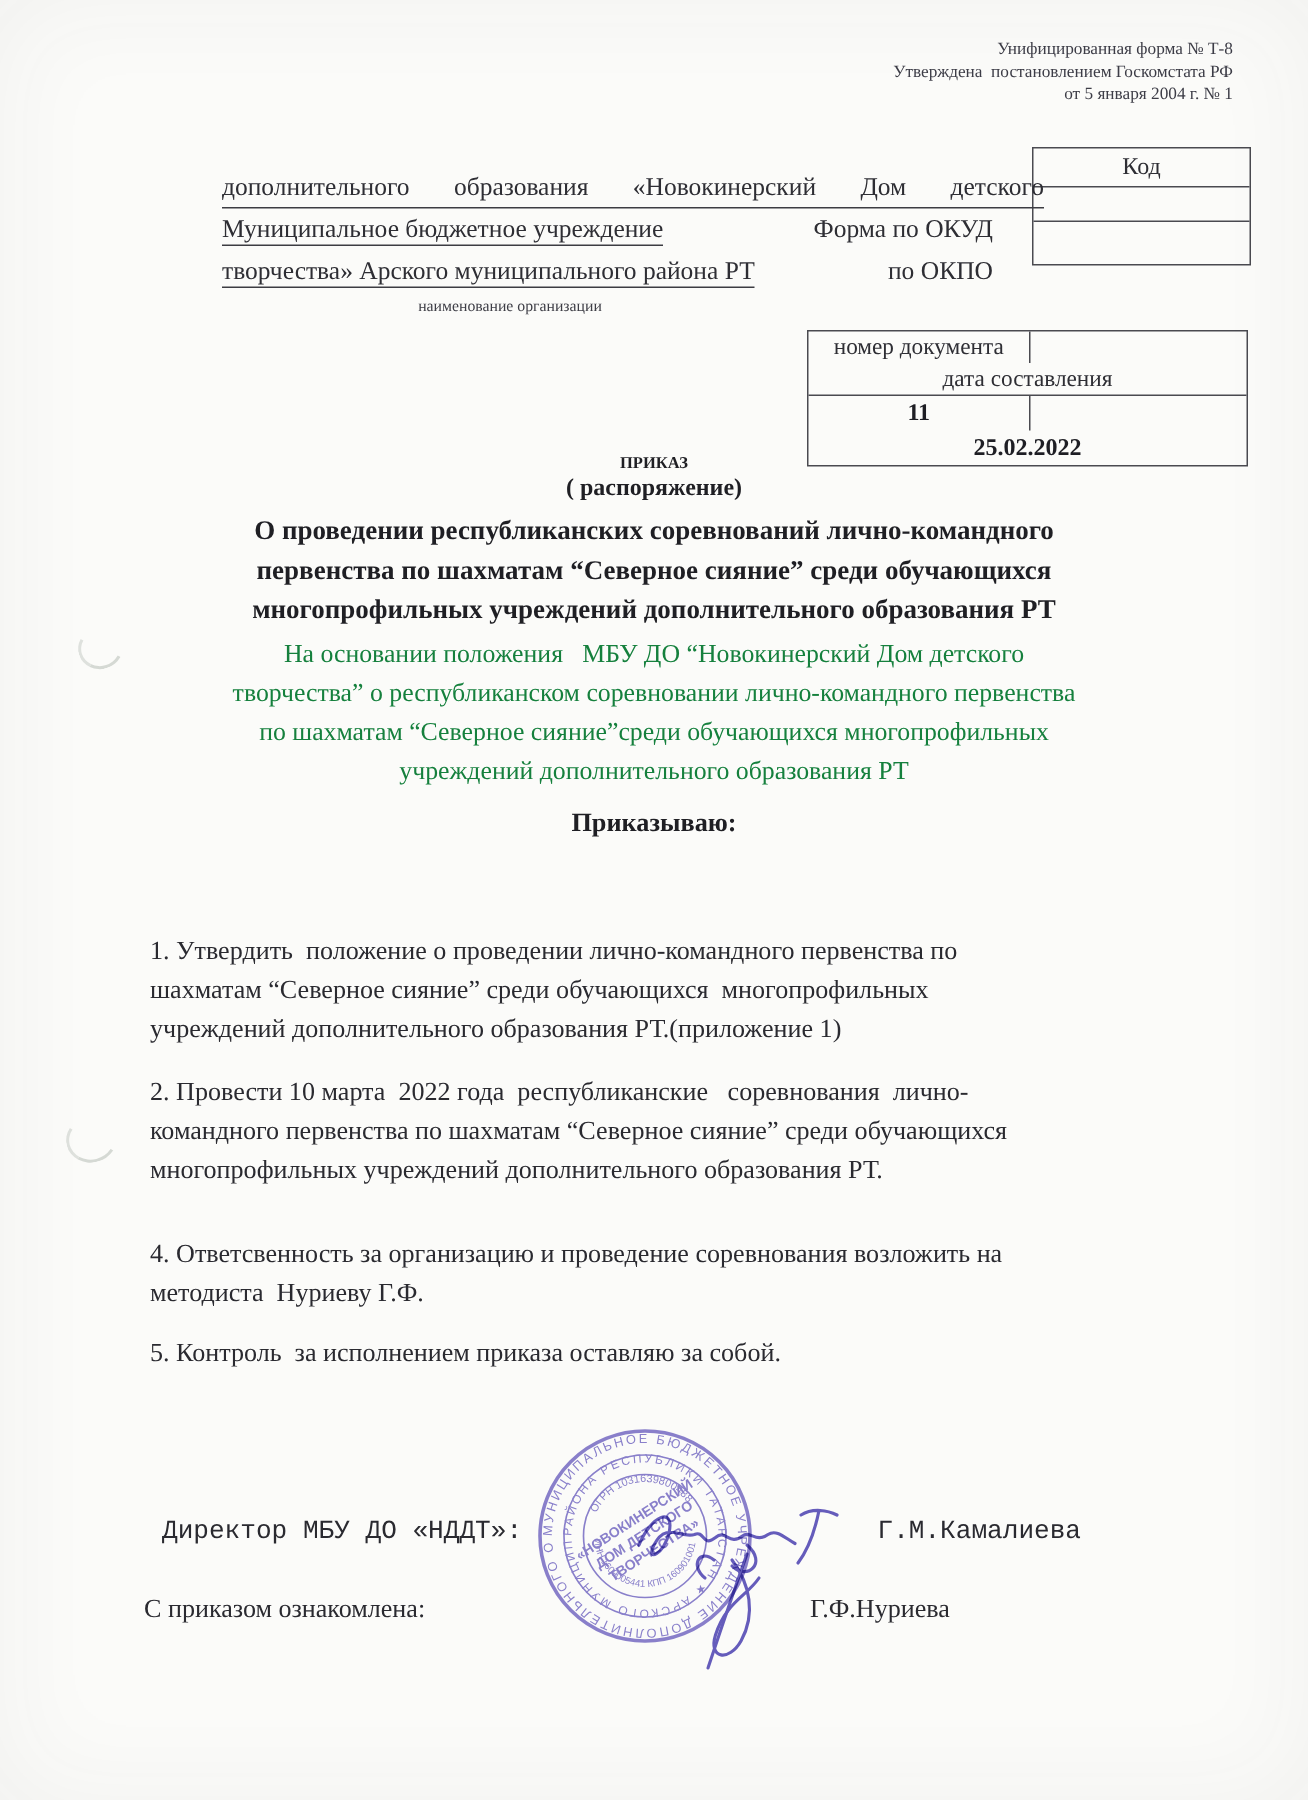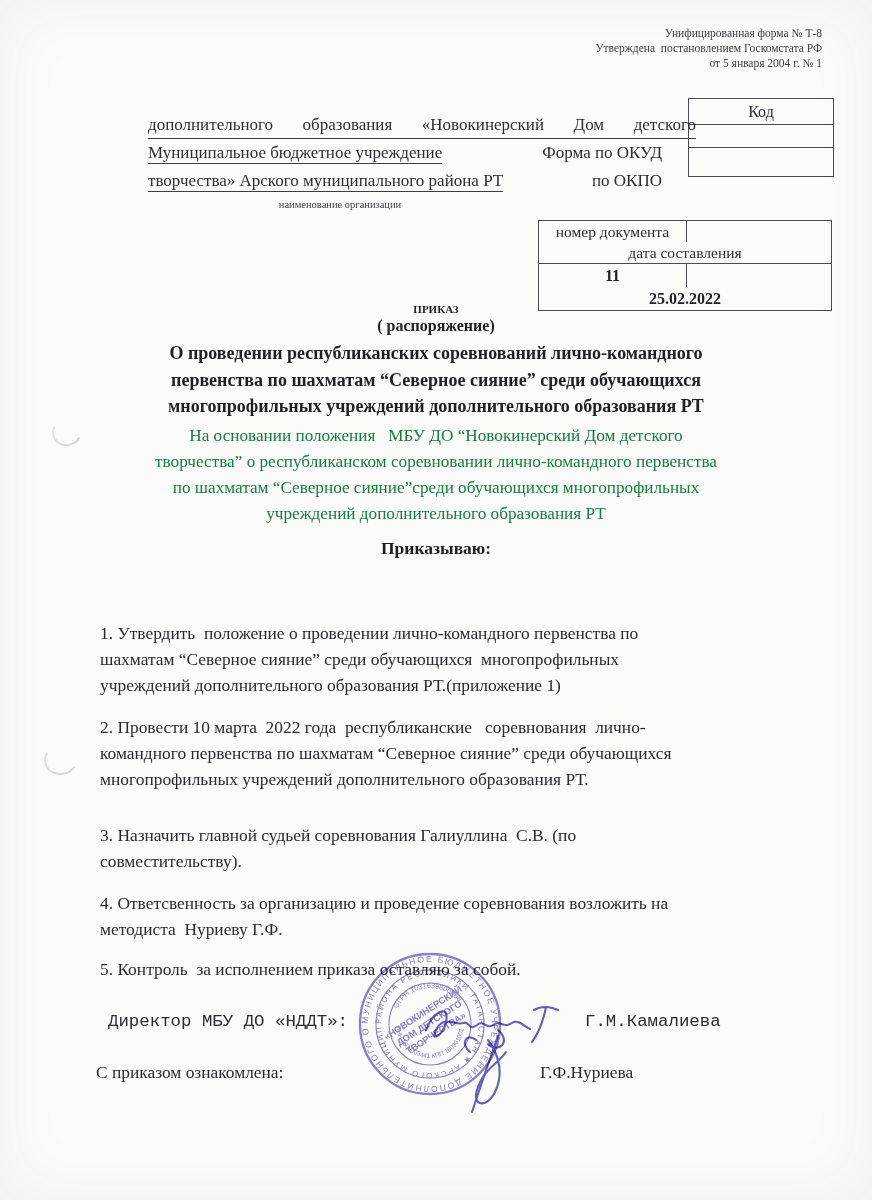--- a/index.html
+++ b/index.html
@@ -152,22 +152,20 @@
 
   <div class="order-heading">Приказываю:</div>
 
   <div class="items">
     <p class="item pre i1">1. Утвердить  положение о проведении лично-командного первенства по
 шахматам “Северное сияние” среди обучающихся  многопрофильных
 учреждений дополнительного образования РТ.(приложение 1)</p>
     <p class="item pre i2">2. Провести 10 марта  2022 года  республиканские   соревнования  лично-
 командного первенства по шахматам “Северное сияние” среди обучающихся
 многопрофильных учреждений дополнительного образования РТ.</p>
-    <p class="item pre i3">3. Назначить главной судьей соревнования Галиуллина  С.В. (по
-совместительству).</p>
     <p class="item pre i4">4. Ответсвенность за организацию и проведение соревнования возложить на
 методиста  Нуриеву Г.Ф.</p>
     <p class="item pre i5">5. Контроль  за исполнением приказа оставляю за собой.</p>
   </div>
 
   <svg class="stamp-svg" viewBox="0 0 180 180">
     <g stroke="#7b70c9" fill="none">
       <circle cx="90" cy="90" r="70" stroke-width="2.4"></circle>
       <circle cx="90" cy="90" r="54" stroke-width="1.1"></circle>
       <circle cx="90" cy="90" r="41" stroke-width="1.1"></circle>

